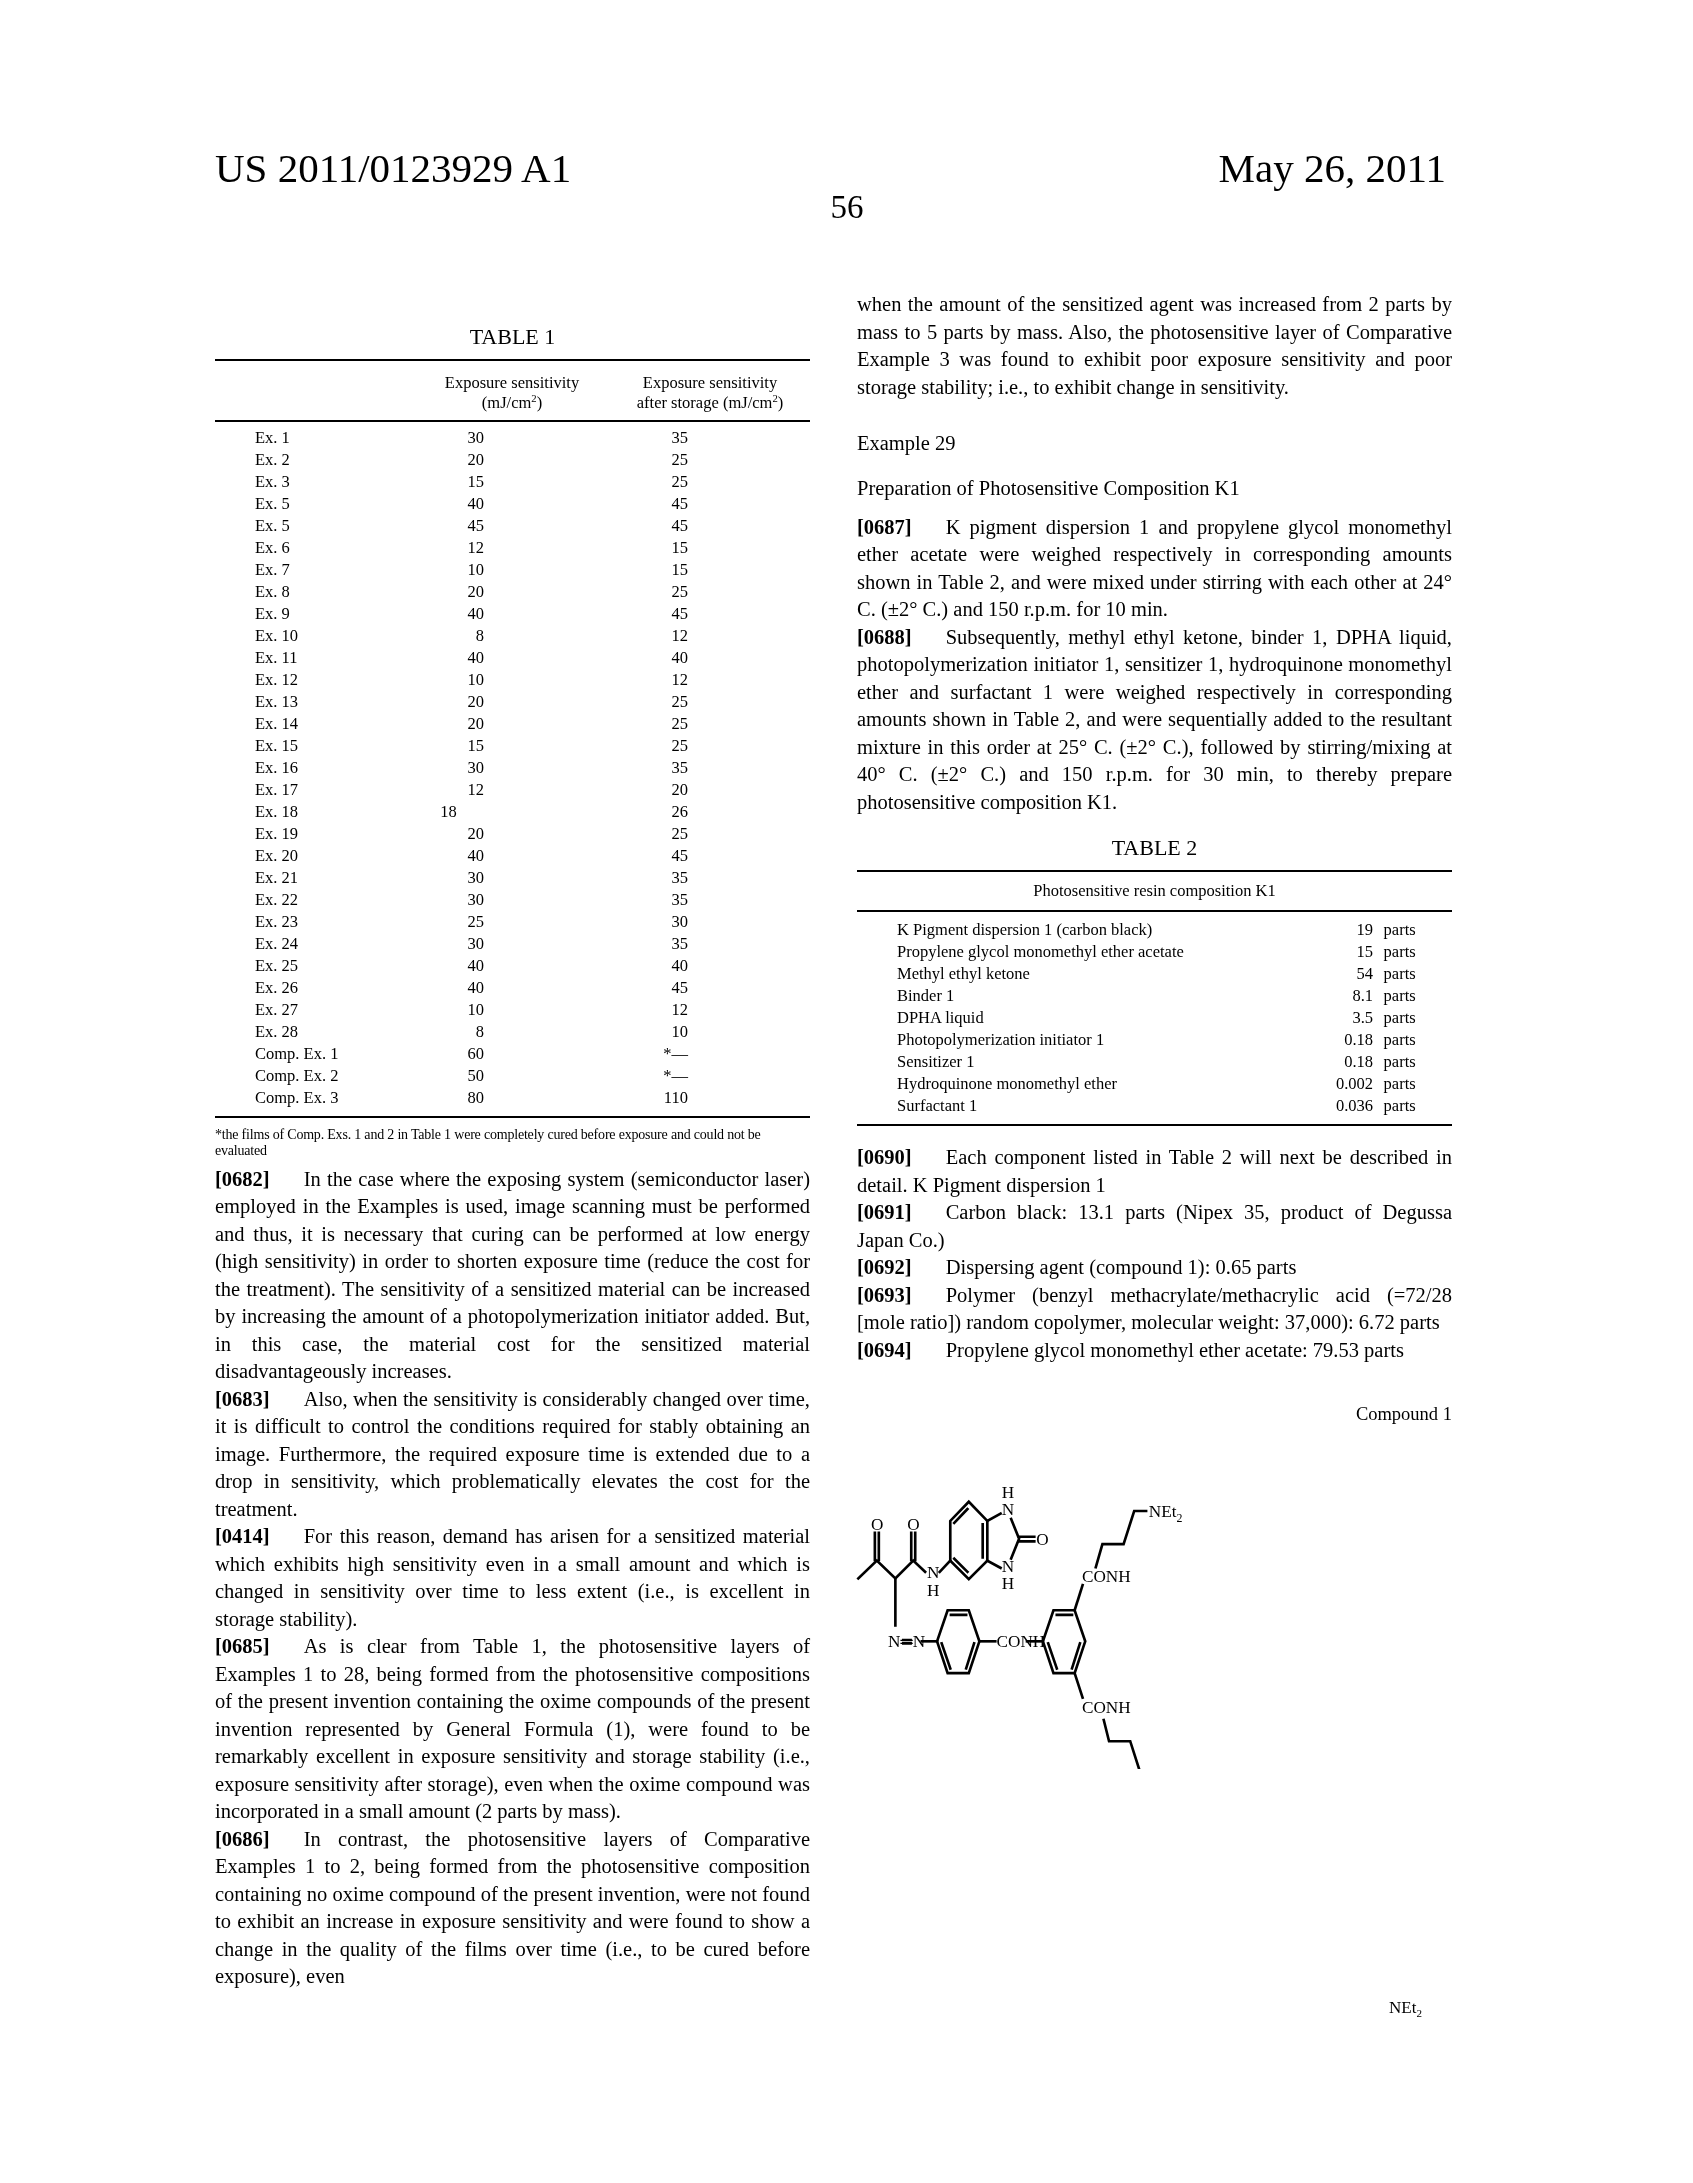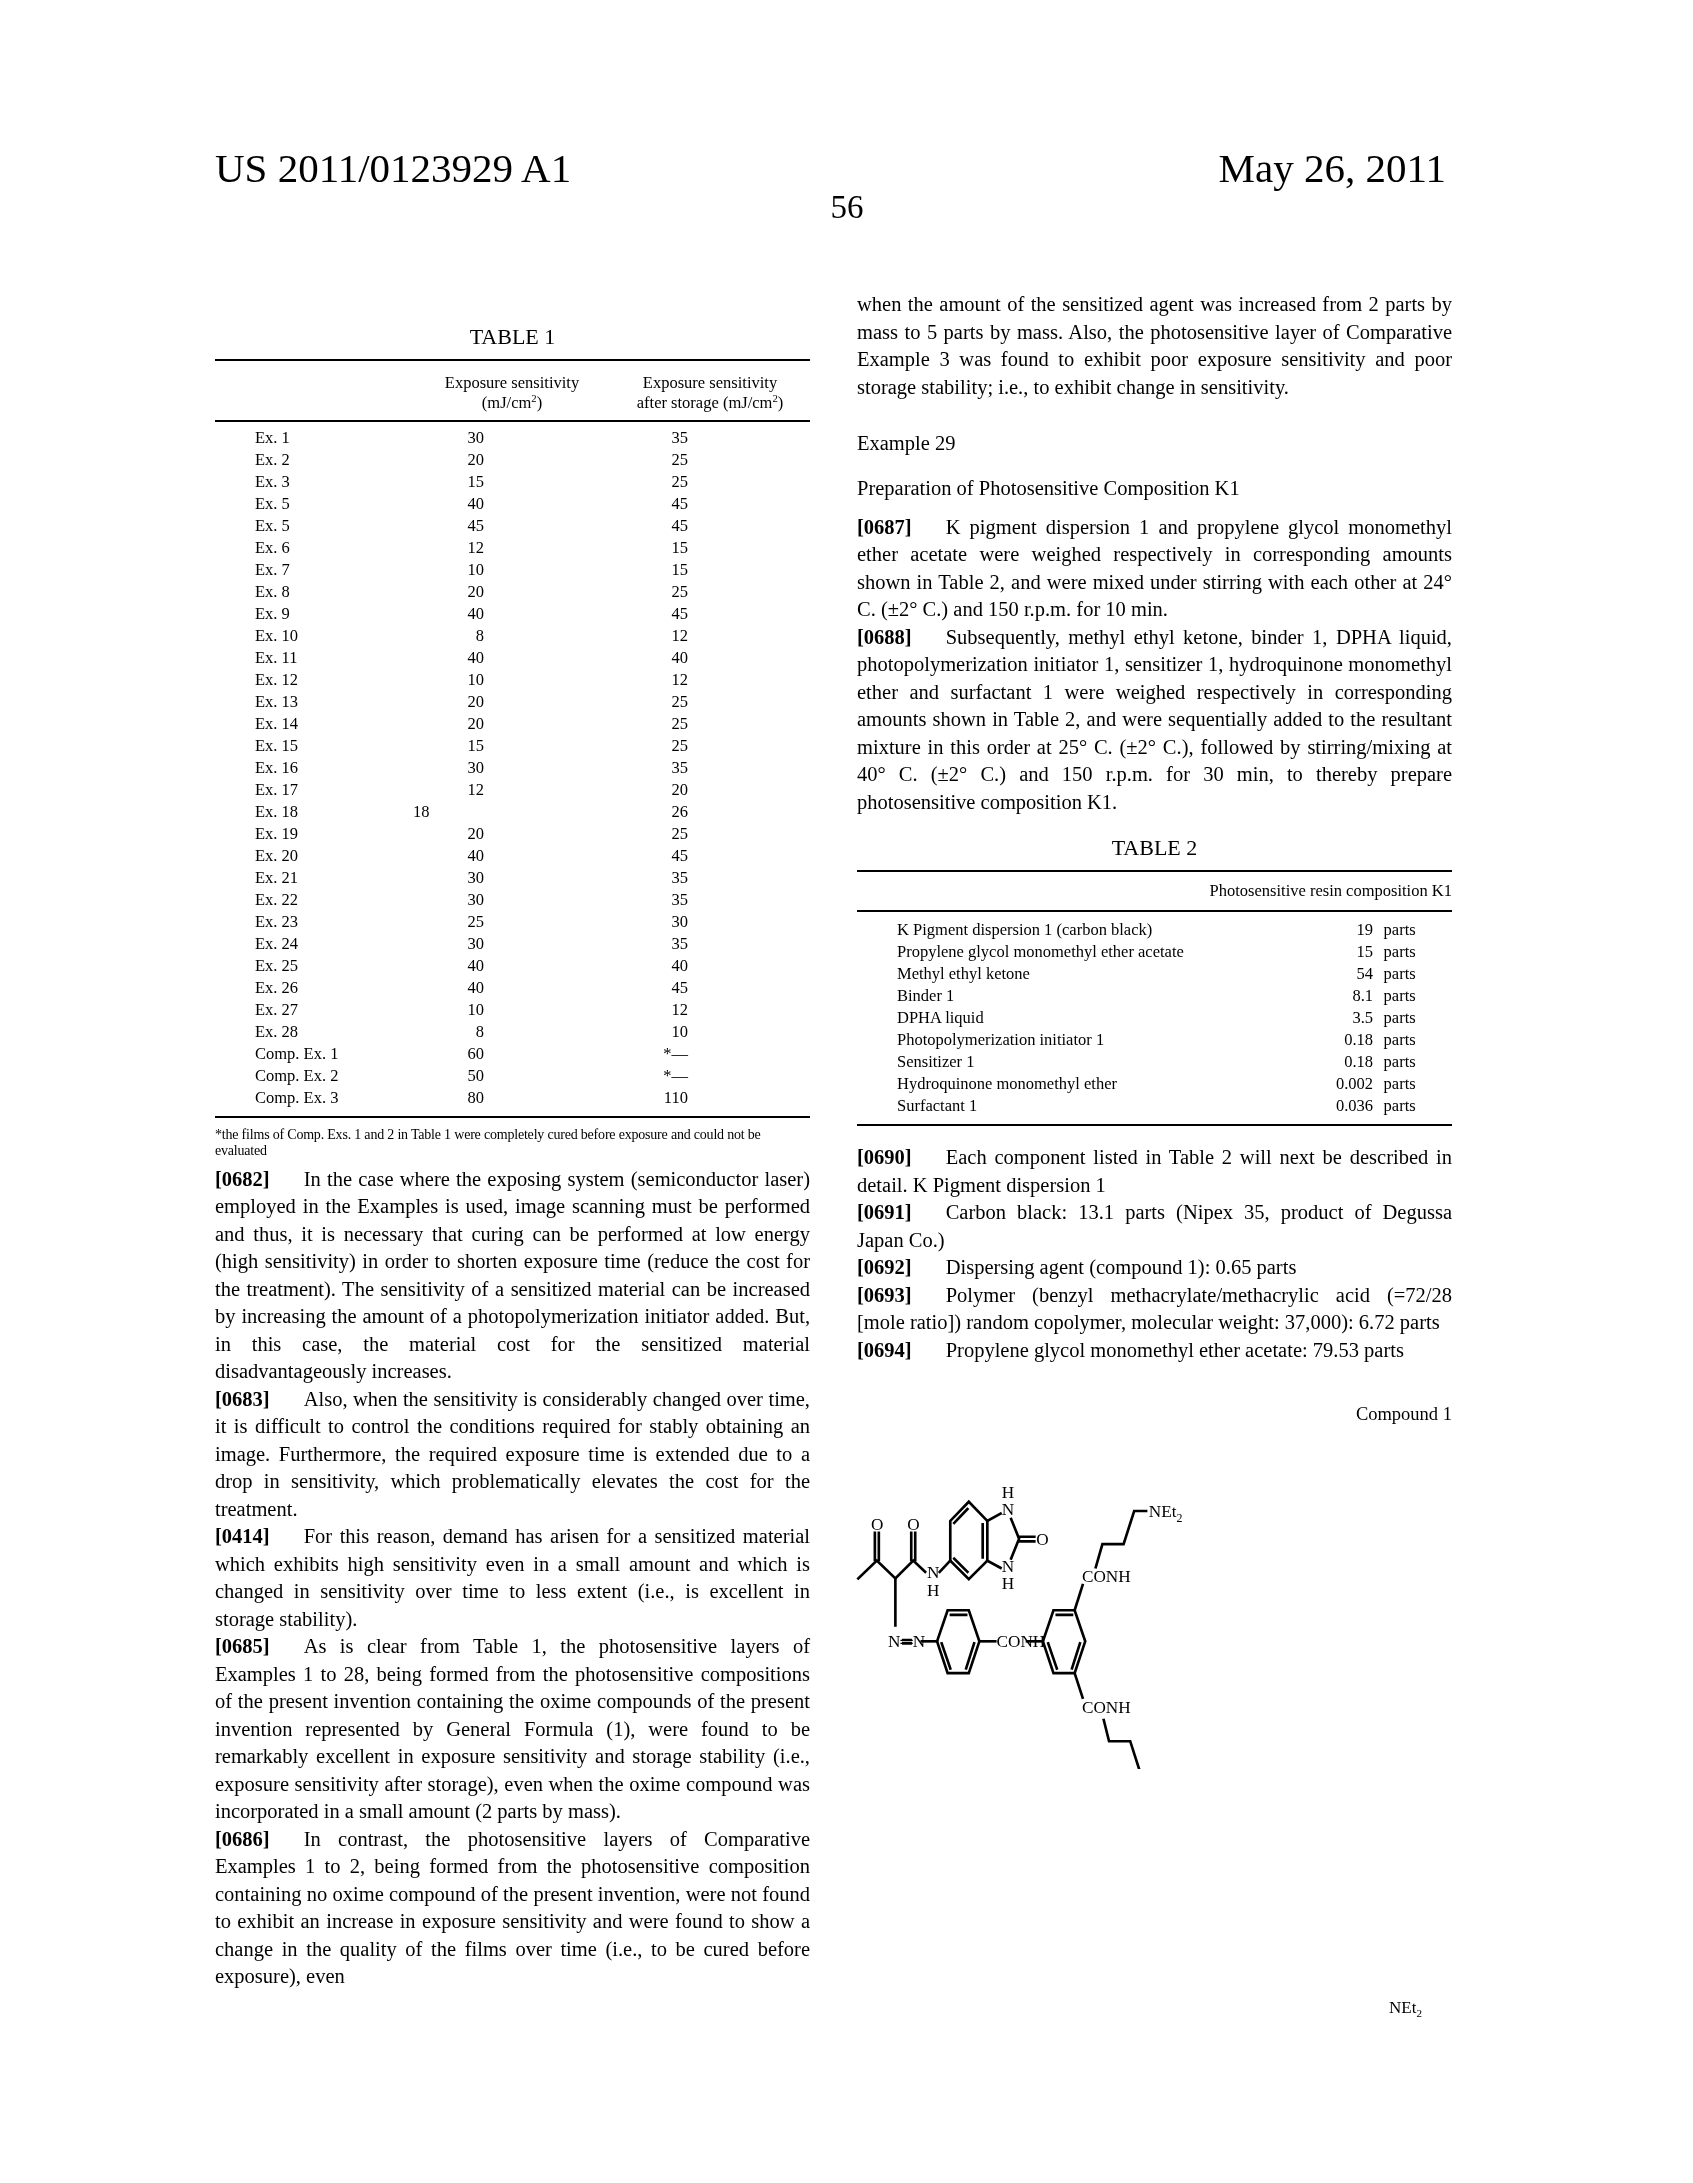--- a/index.html
+++ b/index.html
@@ -29,21 +29,21 @@
   .t1-row { display: flex; font-size: 16.5px; line-height: 22px; }
   .t1-row .c0 { width: 198px; padding-left: 40px; box-sizing: border-box; }
   .footnote { font-size: 14px; line-height: 16px; margin-top: 9.3px; letter-spacing: -0.2px; }
 
   .para { font-size: 20.5px; line-height: 27.5px; text-align: justify; margin: 0; hyphens: manual; }
   .para .pnum { font-weight: bold; margin-right: 34px; }
   .para-block { margin-top: 6.6px; }
 
   .center-head { text-align: left; font-size: 20.5px; line-height: 26.5px; }
 
-  .t2-head { text-align: right; font-size: 16.5px; padding: 9.3px 0 9.3px 0; }
+  .t2-head { text-align: center; font-size: 16.5px; padding: 9.3px 0 9.3px 0; }
   .t2-body { padding: 6.6px 0 6.6px 0; }
   .t2-row { display: flex; font-size: 16.5px; line-height: 22px; }
   .t2-row .name { width: 423px; padding-left: 40px; box-sizing: border-box; }
   .t2-row .amt { width: 93px; text-align: right; }
   .t2-row .unit { padding-left: 10.6px; }
 
   .compound-label { font-size: 18.5px; text-align: right; }
   svg text { font-family: "Liberation Serif", "DejaVu Serif", serif; }
 </style>
 </head>
@@ -149,21 +149,21 @@
         <div style="width:71px;text-align:right">30</div>
         <div style="width:204px;text-align:right">35</div>
       </div>
       <div class="t1-row">
         <div class="c0">Ex. 17</div>
         <div style="width:71px;text-align:right">12</div>
         <div style="width:204px;text-align:right">20</div>
       </div>
       <div class="t1-row">
         <div class="c0">Ex. 18</div>
-        <div style="width:71px;text-align:left">18</div>
+        <div style="width:71px;text-align:center">18</div>
         <div style="width:204px;text-align:right">26</div>
       </div>
       <div class="t1-row">
         <div class="c0">Ex. 19</div>
         <div style="width:71px;text-align:right">20</div>
         <div style="width:204px;text-align:right">25</div>
       </div>
       <div class="t1-row">
         <div class="c0">Ex. 20</div>
         <div style="width:71px;text-align:right">40</div>

